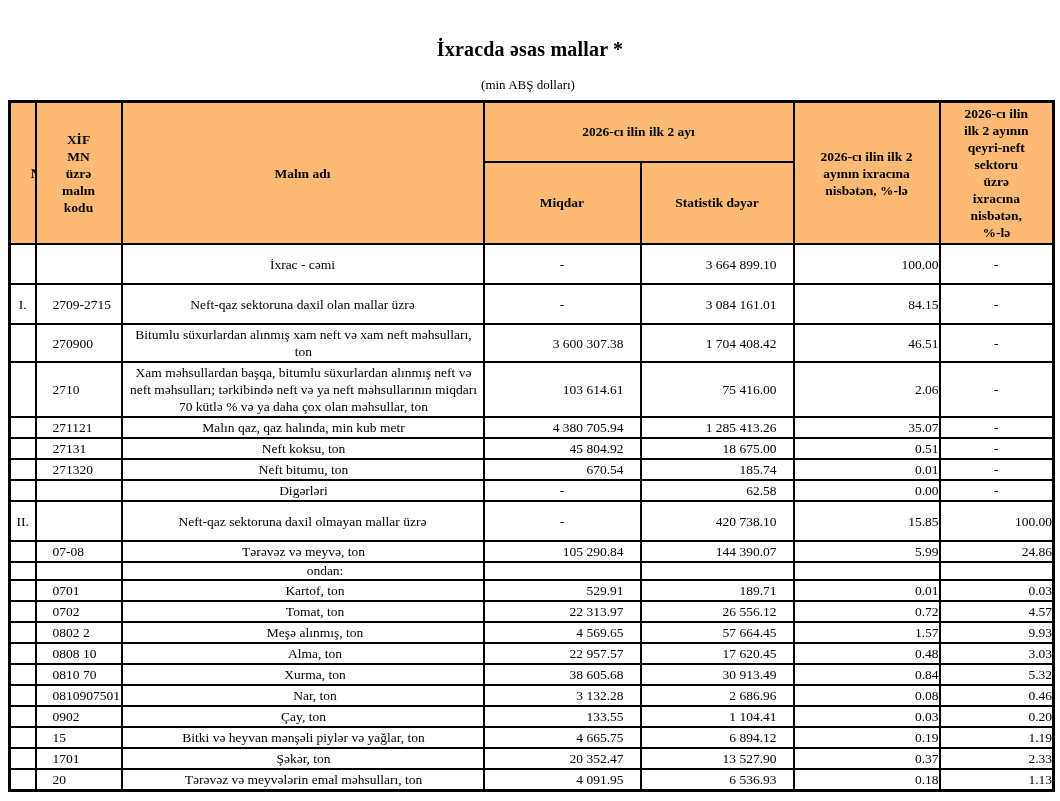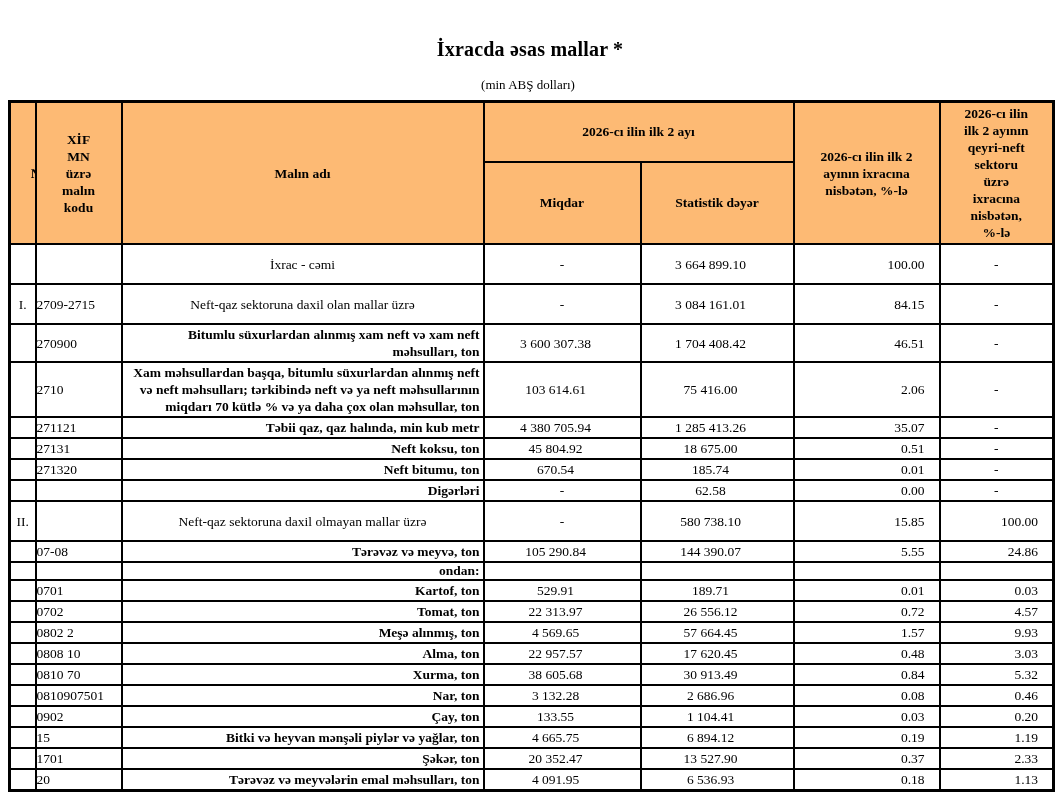--- a/index.html
+++ b/index.html
@@ -48,24 +48,24 @@
   }
   thead tr.h-top { height: 54px; }
   thead tr.h-bot { height: 74px; }
 
   tbody td {
     font-size: 13.5px;
     line-height: 17px;
     padding: 1px 3px;
   }
   .c-no   { text-align: center; }
-  .c-code { text-align: left; padding-left: 0; }
-  .c-name { text-align: right; padding-left: 5px; font-weight: bold; }
-  .c-qty, .c-val { text-align: center; padding-right: 16px; }
-  .c-p1,  .c-p2  { text-align: right; padding-right: 14px; }
+  .c-code { text-align: left; padding-left: 16px; }
+  .c-name { text-align: center; padding-left: 5px; }
+  .c-qty, .c-val { text-align: right; padding-right: 16px; }
+  .c-p1,  .c-p2  { text-align: right; padding-right: 0; }
   td.dash { text-align: center; padding-right: 3px; }
 
   tr.row-total td, tr.row-section td { font-weight: normal; height: 40px; }
   tr.row-total .c-name, tr.row-section .c-name { text-align: center; padding-left: 3px; }
   tr.row-item td, tr.row-sub td { height: 21px; }
   tr.row-label td { height: 14px; line-height: 14px; }
   .ind1 { padding-left: 28px !important; }
   .ind2 { padding-left: 48px !important; }
 </style>
 </head>
@@ -132,21 +132,21 @@
           <td class="c-code">2710</td>
           <td class="c-name">Xam məhsullardan başqa, bitumlu süxurlardan alınmış neft və neft məhsulları; tərkibində neft və ya neft məhsullarının miqdarı 70 kütlə % və ya daha çox olan məhsullar, ton</td>
           <td class="c-qty">103 614.61</td>
           <td class="c-val">75 416.00</td>
           <td class="c-p1">2.06</td>
           <td class="c-p2 dash">-</td>
         </tr>
         <tr class="row-item">
           <td class="c-no"></td>
           <td class="c-code">271121</td>
-          <td class="c-name">Təbii qaz, qaz halında, min kub metr</td>
+          <td class="c-name">Malın qaz, qaz halında, min kub metr</td>
           <td class="c-qty">4 380 705.94</td>
           <td class="c-val">1 285 413.26</td>
           <td class="c-p1">35.07</td>
           <td class="c-p2 dash">-</td>
         </tr>
         <tr class="row-item">
           <td class="c-no"></td>
           <td class="c-code">27131</td>
           <td class="c-name">Neft koksu, ton</td>
           <td class="c-qty">45 804.92</td>
@@ -170,31 +170,31 @@
           <td class="c-qty dash">-</td>
           <td class="c-val">62.58</td>
           <td class="c-p1">0.00</td>
           <td class="c-p2 dash">-</td>
         </tr>
         <tr class="row-section">
           <td class="c-no">II.</td>
           <td class="c-code"></td>
           <td class="c-name">Neft-qaz sektoruna daxil olmayan mallar üzrə</td>
           <td class="c-qty dash">-</td>
-          <td class="c-val">580 738.10</td>
+          <td class="c-val">420 738.10</td>
           <td class="c-p1">15.85</td>
           <td class="c-p2">100.00</td>
         </tr>
         <tr class="row-item">
           <td class="c-no"></td>
           <td class="c-code">07-08</td>
           <td class="c-name">Tərəvəz və meyvə, ton</td>
           <td class="c-qty">105 290.84</td>
           <td class="c-val">144 390.07</td>
-          <td class="c-p1">5.55</td>
+          <td class="c-p1">5.99</td>
           <td class="c-p2">24.86</td>
         </tr>
         <tr class="row-label">
           <td class="c-no"></td>
           <td class="c-code"></td>
           <td class="c-name ind2">ondan:</td>
           <td class="c-qty"></td>
           <td class="c-val"></td>
           <td class="c-p1"></td>
           <td class="c-p2"></td>

